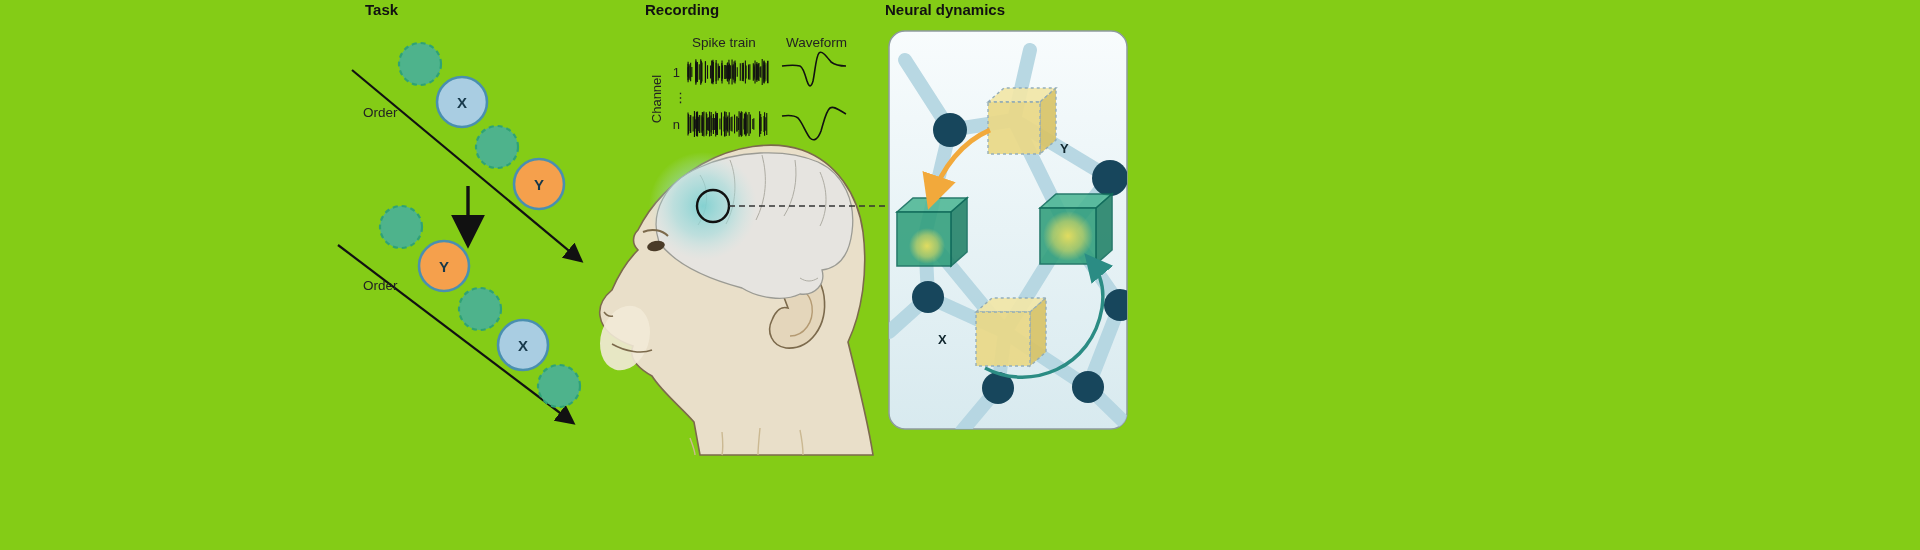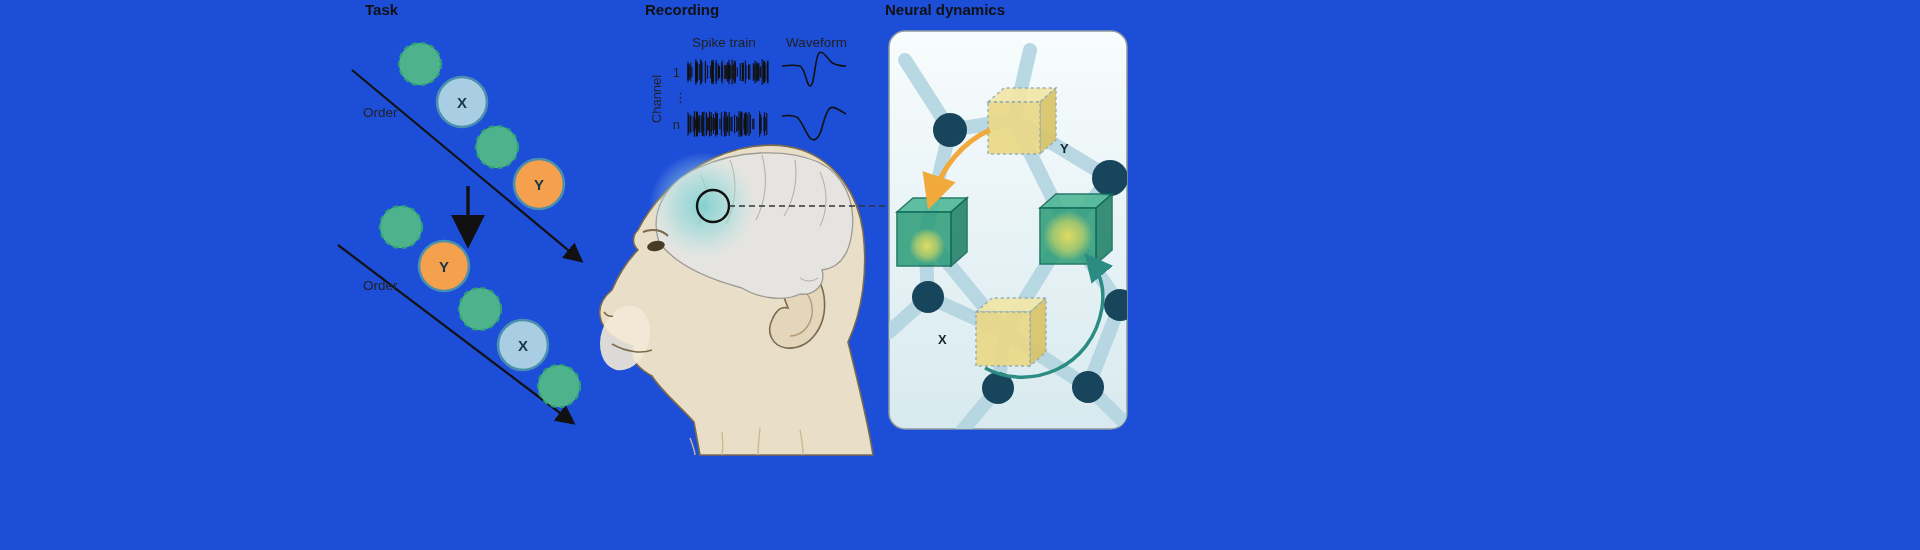--- a/index.html
+++ b/index.html
@@ -1,17 +1,17 @@
 <!DOCTYPE html>
 <html><head>
 <meta charset="utf-8">
 <style>
   html,body{margin:0;padding:0;background:#ffffff;}
   body{width:1920px;height:550px;overflow:hidden;font-family:"Liberation Sans",sans-serif;}
-  .stage{position:relative;width:1920px;height:550px;background:#1d4ed8;}
+  .stage{position:relative;width:1920px;height:550px;background:#84cc16;}
   svg{position:absolute;left:0;top:0;}
   text{font-family:"Liberation Sans",sans-serif;}
   .title{font-size:15px;font-weight:bold;fill:#111;}
   .lbl{font-size:13.5px;fill:#222;}
   .small-lbl{font-size:13px;fill:#222;}
   .circle-letter{font-size:15px;font-weight:bold;text-anchor:middle;}
   .state-lbl{font-size:13px;font-weight:bold;fill:#10262e;}
 </style>
 </head>
 <body>

